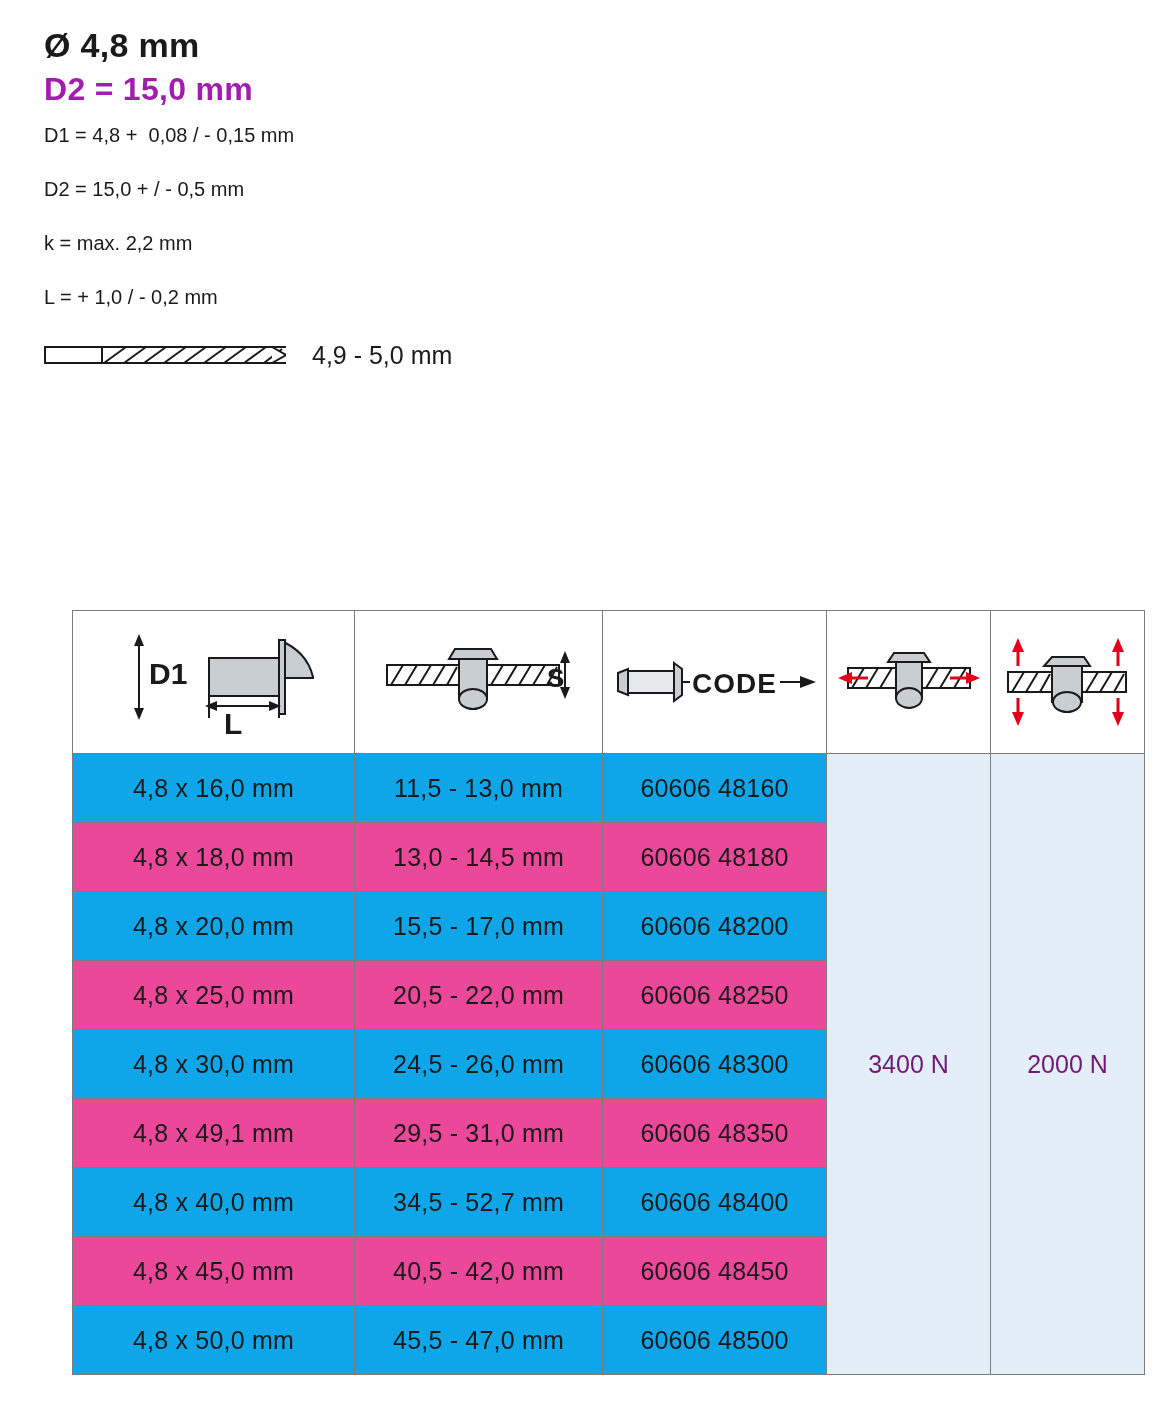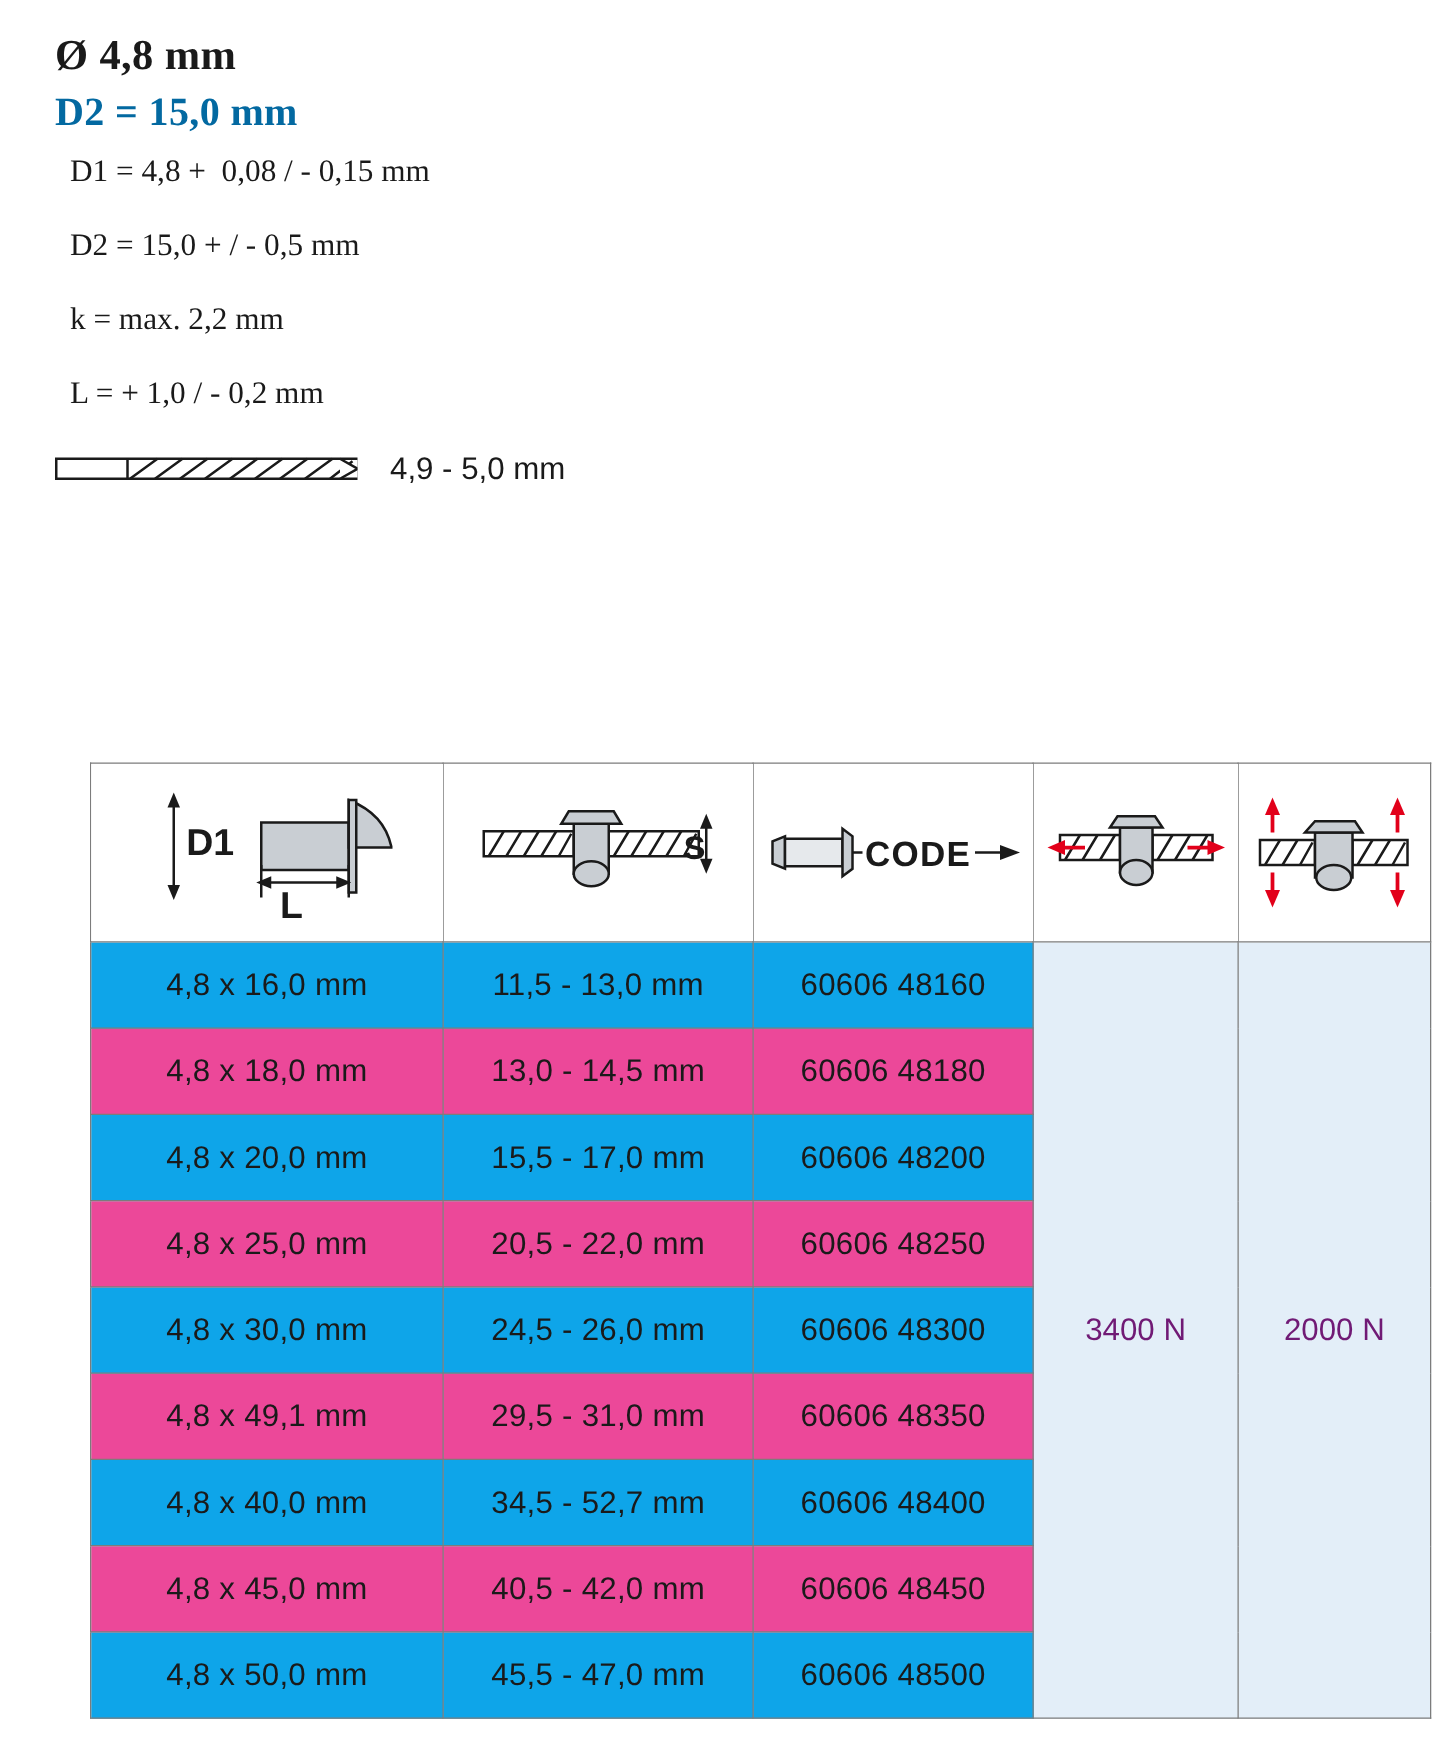--- a/index.html
+++ b/index.html
@@ -19,43 +19,42 @@
     position: relative;
     width: 1160px;
     height: 1402px;
     box-sizing: border-box;
     padding: 24px 40px 0 44px;
   }
 
   
   .spec-header {
     margin: 0 0 6px 0;
-    font-family: Liberation Serif, serif;
   }
   .spec-title {
     font-size: 34px;
     font-weight: bold;
     letter-spacing: 0.3px;
     color: #1a1a1a;
     line-height: 1.25;
     margin: 0 0 2px 0;
   }
   .spec-subtitle {
     font-size: 32px;
     font-weight: bold;
     letter-spacing: 0.3px;
-    color: #0369a1;
+    color: #a21caf;
     line-height: 1.25;
     margin: 0 0 16px 0;
   }
   .spec-line {
-    font-size: 25px;
+    font-size: 20px;
     color: #1a1a1a;
     line-height: 1.0;
-    margin: 0 0 34px 12px;
+    margin: 0 0 34px 0;
     white-space: pre;
   }
 
   
   .drill-row {
     display: flex;
     align-items: center;
     margin-top: 26px;
     margin-bottom: 0;
   }

